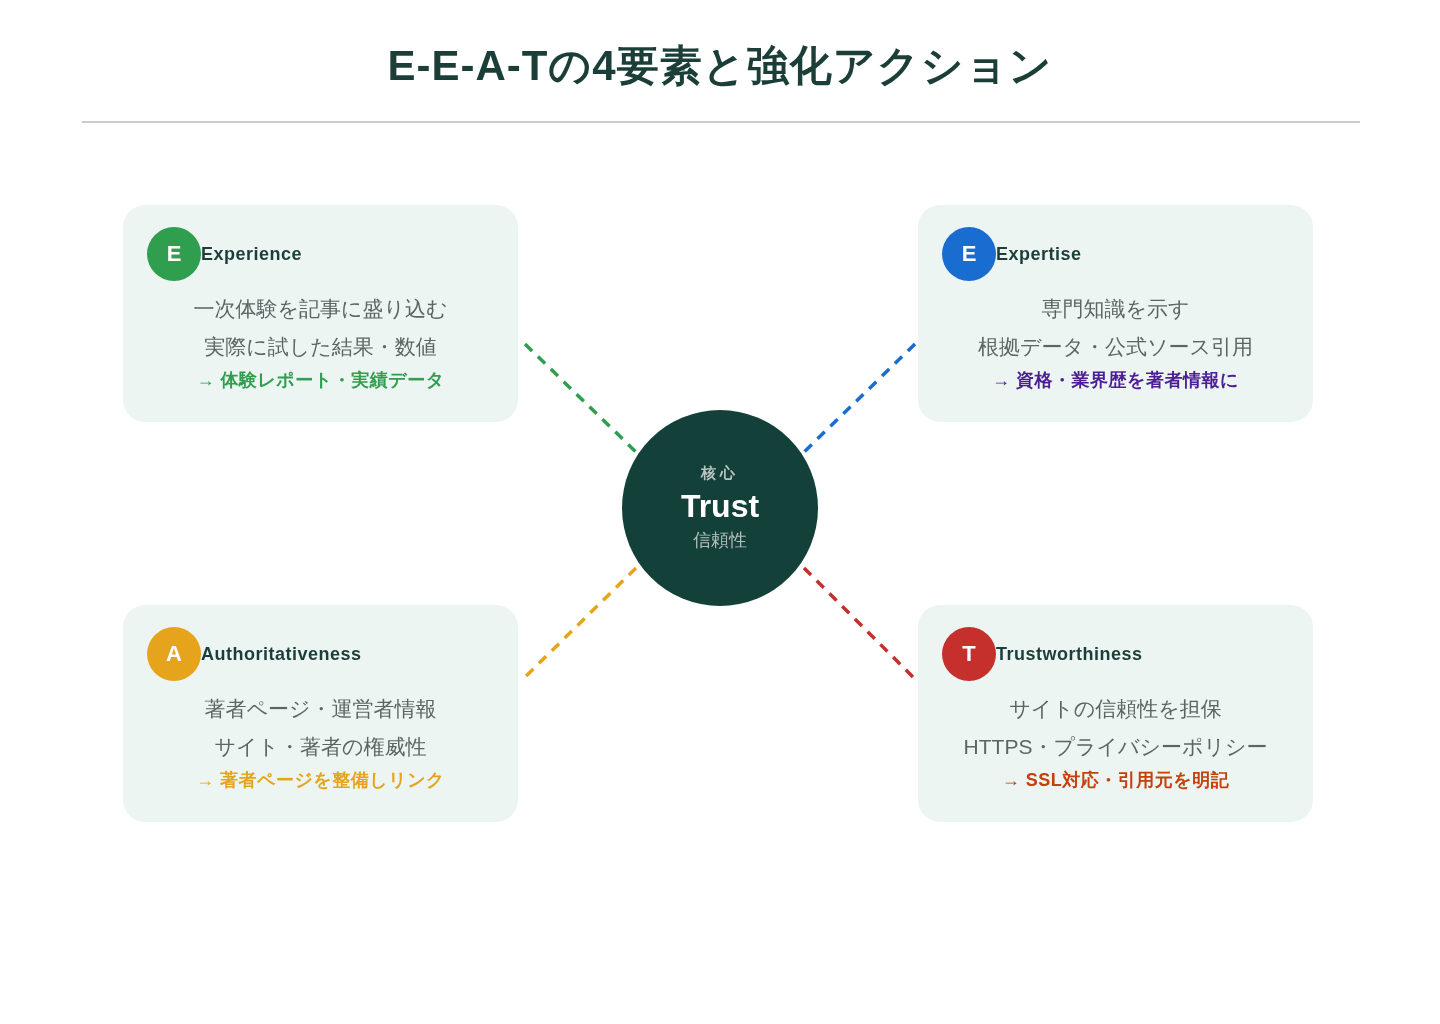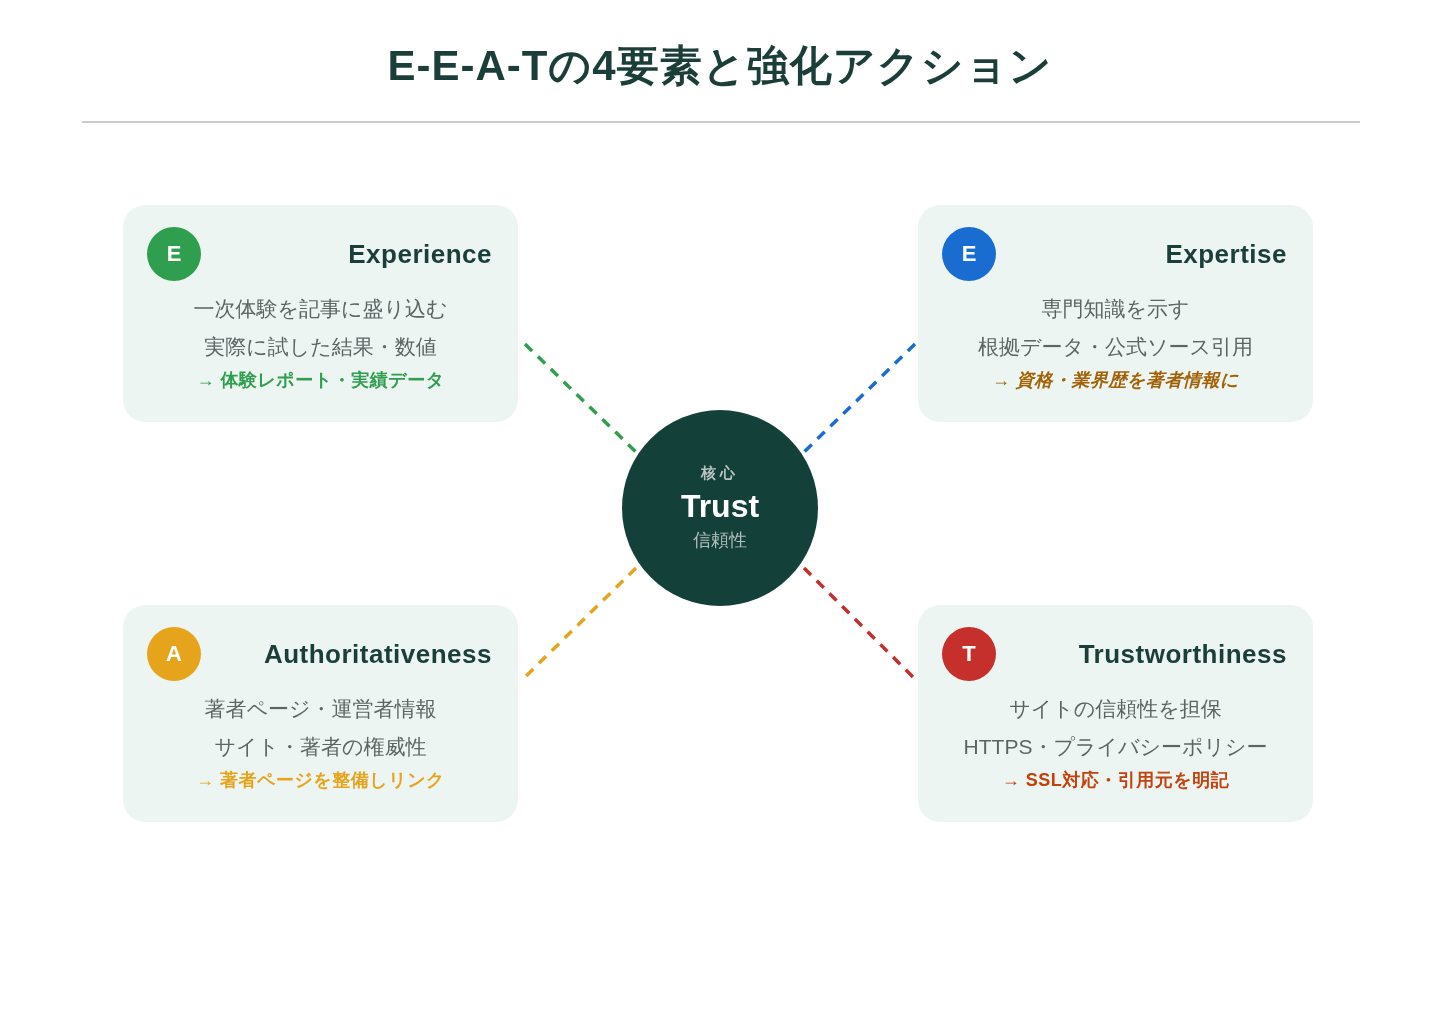--- a/index.html
+++ b/index.html
@@ -29,21 +29,21 @@
   .card-tr { left:918px; top:205px; }
   .card-bl { left:123px; top:605px; }
   .card-br { left:918px; top:605px; }
   .card-header { display:flex; align-items:center; margin:22px 26px 0 24px; }
   .badge {
     width:54px; height:54px; border-radius:50%;
     flex:0 0 54px; display:flex; align-items:center; justify-content:center;
     color:#ffffff; font-weight:bold; font-size:22px;
   }
   .card-title {
-    flex:1; text-align:right; font-size:26px; font-weight:bold;
+    flex:1; text-align:left; font-size:18px; font-weight:bold;
     letter-spacing:0.5px;
   }
   .card-lines {
     margin-top:9px; text-align:center;
     font-size:21px; line-height:1.8; color:#5b6563;
   }
   .card-action {
     margin-top:2px; text-align:center;
     font-size:18px; font-weight:bold; letter-spacing:0.5px;
   }
@@ -95,21 +95,21 @@
 
   <div class="card card-tr" style="background-color: rgb(237, 245, 242);">
     <div class="card-header">
       <div class="badge" style="background-color: rgb(26, 109, 208);">E</div>
       <div class="card-title" style="color: rgb(28, 62, 57);">Expertise</div>
     </div>
     <div class="card-lines">
       <div>専門知識を示す</div>
       <div>根拠データ・公式ソース引用</div>
     </div>
-    <div class="card-action" style="color: #a16207; font-style: italic;">→ 資格・業界歴を著者情報に</div>
+    <div class="card-action" style="color: #4c1d95;">→ 資格・業界歴を著者情報に</div>
   </div>
 
   <div class="card card-bl" style="background-color: rgb(237, 245, 242);">
     <div class="card-header">
       <div class="badge" style="background-color: rgb(230, 164, 28);">A</div>
       <div class="card-title" style="color: rgb(28, 62, 57);">Authoritativeness</div>
     </div>
     <div class="card-lines">
       <div>著者ページ・運営者情報</div>
       <div>サイト・著者の権威性</div>

